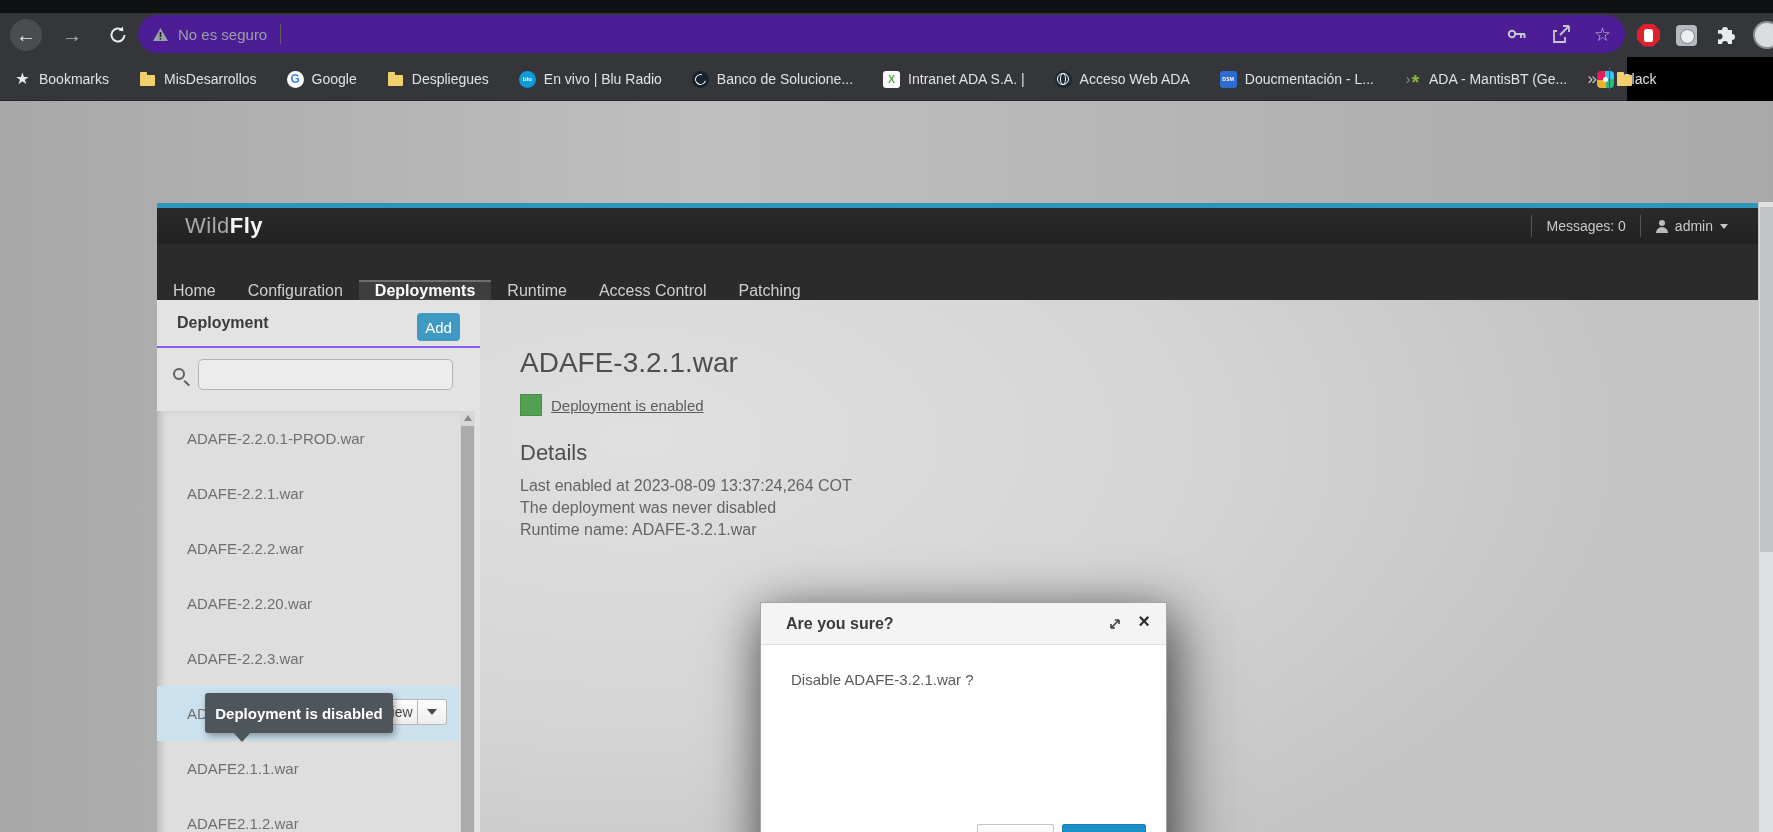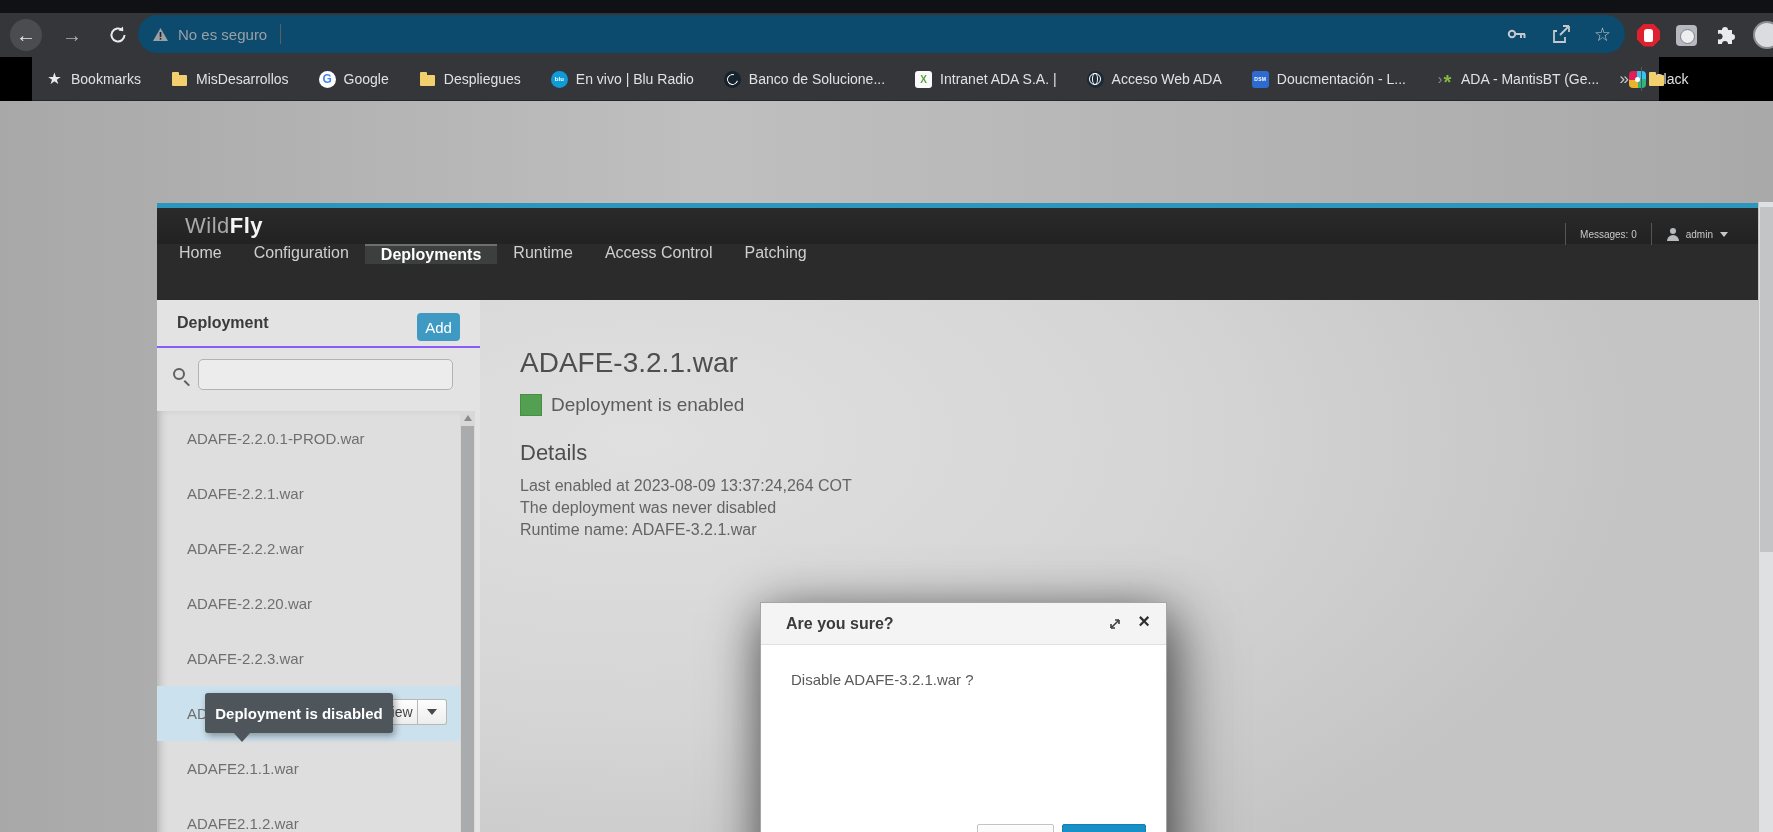--- a/index.html
+++ b/index.html
@@ -9,38 +9,38 @@
 
   
   .tabstrip { position:absolute; left:0; top:0; width:1773px; height:13px; background:#101114; }
   .toolbar { position:absolute; left:0; top:13px; width:1773px; height:44px; background:#35363a; }
   .navbtns { position:absolute; left:10px; top:0; height:44px; display:flex; align-items:center; gap:14px; }
   .circle-btn { width:32px; height:32px; border-radius:50%; display:flex; align-items:center; justify-content:center;
                 font-size:20px; color:#e8eaed; }
   .circle-btn.back { background:#4a4c50; }
   .circle-btn.fwd { color:#aeb1b6; }
   .reload-ic svg { display:block; }
-  .omnibox { position:absolute; left:138px; top:2px; width:1487px; height:38px; background:#0c4a6e; border-radius:19px;
+  .omnibox { position:absolute; left:138px; top:2px; width:1487px; height:38px; background:#4c1d95; border-radius:19px;
              display:flex; align-items:center; padding:0 14px; color:#9aa0a6; font-size:15px; }
   .warn-ic { margin-right:9px; display:flex; }
   .omni-div { width:1px; height:20px; background:#5c6064; margin:0 13px; }
   .url-host { color:#e8eaed; font-weight:700; }
   .url-rest { color:#9aa0a6; }
   .omni-right { margin-left:auto; display:flex; align-items:center; gap:22px; }
   .star-glyph { font-size:19px; color:#c4c7cc; line-height:1; }
   .exticons { position:absolute; right:0; top:0; height:44px; display:flex; align-items:center; gap:16px; padding-right:4px; }
   .adblock { width:23px; height:23px; background:#df202e;
              clip-path:polygon(30% 0,70% 0,100% 30%,100% 70%,70% 100%,30% 100%,0 70%,0 30%); position:relative; }
   .adblock::after { content:""; position:absolute; left:7px; top:5px; width:9px; height:13px; background:#fff; border-radius:3px 3px 2px 2px; }
   .grayext { width:21px; height:21px; background:#b6bac0; border-radius:4px; position:relative; }
   .grayext::after { content:""; position:absolute; left:4px; top:4px; width:13px; height:13px; border-radius:50%;
                     background:#eceeef; border:1px solid #7c8086; }
   .avatar { width:28px; height:28px; border-radius:50%; background:#dadce0; border:2px solid #8a8d91; margin-right:-12px; }
   .bookmarksbar { position:absolute; left:0; top:57px; width:1627px; height:44px; background:#35363a;
-                  border-bottom:1px solid #26272a;margin-left:32px; }
+                  border-bottom:1px solid #26272a; }
   .bm-list { position:absolute; left:14px; top:0; height:44px; display:flex; align-items:center; gap:30px; white-space:nowrap; }
   .bm { display:flex; align-items:center; gap:8px; color:#dfe1e5; font-size:14px; }
   .bm-right { position:absolute; right:0; top:0; height:44px; display:flex; align-items:center; }
   .bm-chevron { color:#c7cacd; font-size:17px; margin-right:12px; }
   .bm-sep { width:1px; height:24px; background:#53565a; margin-right:6px; }
   .bm-folder-clip { width:20px; height:15px; position:relative; margin-right:-6px; }
 
   
   .fav { width:17px; height:17px; position:relative; display:inline-flex; align-items:center; justify-content:center; flex:none; }
   .fav-star::after { content:"\2605"; color:#e8eaed; font-size:16px; line-height:1; }
@@ -71,28 +71,28 @@
   .page-scrollbar { position:absolute; right:0; top:101px; width:15px; height:731px; background:#dfe0e2; border-left:1px solid #c2c3c5; }
   .page-scroll-thumb { position:absolute; left:1px; top:5px; width:13px; height:345px; background:#c3c4c6; }
 
   
   .console { position:absolute; left:157px; top:102px; width:1601px; height:730px; }
   .blue-line { height:5px; background:#2d96bc; }
   .wf-header { height:36px; background:linear-gradient(#2a2a2a,#222); display:flex; align-items:center; position:relative; }
   .wf-logo { margin-left:28px; font-size:22px; letter-spacing:.5px; }
   .wf-logo .w1 { color:#a9a9a9; }
   .wf-logo .w2 { color:#f5f5f5; font-weight:700; }
-  .wf-header-right { position:absolute; right:30px; top:8px; height:36px; display:flex; align-items:center; font-size:10px; color:#c9c9c9; }
+  .wf-header-right { position:absolute; right:30px; top:0; height:36px; display:flex; align-items:center; font-size:14px; color:#c9c9c9; }
   .hdr-sep { width:1px; height:22px; background:#555; margin:0 14px; }
   .person-ic { position:relative; width:14px; height:13px; margin-right:6px; }
   .person-ic::before { content:""; position:absolute; left:4px; top:0; width:6px; height:6px; border-radius:50%; background:#b9bcbe; }
   .person-ic::after { content:""; position:absolute; left:1px; top:7px; width:12px; height:6px; border-radius:6px 6px 0 0; background:#b9bcbe; }
   .caret-down { width:0; height:0; border-left:4px solid transparent; border-right:4px solid transparent;
                 border-top:5px solid #c8c8c8; margin-left:7px; }
-  .wf-nav { height:56px; background:#2b2b2b; display:flex; align-items:flex-start; padding-left:6px; }
+  .wf-nav { height:56px; background:#2b2b2b; display:flex; align-items:flex-end; padding-left:0; }
   .wf-tab { display:flex; align-items:center; padding:0 16px; font-size:16px; color:#cfcfcf; cursor:default; }
   .wf-tab.is-active { background:#3d3e3e; color:#fff; font-weight:700; border-top:2px solid #6f6f6f; }
 
   .wf-body { position:relative; height:633px; background:radial-gradient(ellipse 1000px 520px at 30% 22%, #e0e0e0, #d5d5d5 55%, #c4c4c4 100%); }
 
   
   .sidebar { position:absolute; left:0; top:0; width:323px; height:633px; background:#e3e3e3; }
   .sb-header { position:relative; height:48px; border-bottom:2px solid #8b5cf6; display:flex; align-items:center; }
   .sb-title { margin-left:20px; font-size:16px; font-weight:700; color:#3a3a3a; }
   .add-btn { position:absolute; right:20px; top:13px; width:43px; height:28px; background:#3e9ac3; color:#fff;
@@ -123,21 +123,21 @@
                 color:#fff; font-size:15px; font-weight:700; display:flex; align-items:center; justify-content:center;
                 z-index:30; box-shadow:2px 3px 7px rgba(0,0,0,.35); }
   .sb-tooltip::after { content:""; position:absolute; left:28px; bottom:-9px; width:0; height:0;
                        border-left:9px solid transparent; border-right:9px solid transparent; border-top:10px solid #4e555b; }
 
   
   .main { position:absolute; left:323px; top:0; right:0; height:633px; padding:48px 0 0 40px; }
   .main-title { font-size:28px; font-weight:400; color:#4e4e4e; line-height:30px; }
   .status-row { margin-top:16px; display:flex; align-items:center; }
   .status-square { width:22px; height:22px; background:#53a053; border:1px solid #478f47; margin-right:9px; }
-  .status-label { font-size:19px; color:#5c5c5c; }
+  .status-label { font-size:15px; color:#5c5c5c;text-decoration:underline; }
   .details-h { margin-top:24px; font-size:22px; font-weight:400; color:#4e4e4e; }
   .detail-lines { margin-top:9px; font-size:16px; color:#646464; line-height:22px; }
 
   
   .modal { position:absolute; left:603px; top:302px; width:407px; height:294px; background:#fff;
            border:1px solid #a5a5a5; box-shadow:0 10px 45px rgba(0,0,0,.5), 14px 20px 60px rgba(0,0,0,.35); z-index:50; }
   .modal-header { height:42px; background:#f4f4f4; border-bottom:1px solid #e0e0e0; position:relative; display:flex; align-items:center; }
   .modal-title { margin-left:25px; font-size:16px; font-weight:700; color:#3b3b3b; }
   .modal-expand { position:absolute; right:44px; top:14px; display:flex; }
   .modal-close { position:absolute; right:16px; top:8px; font-size:20px; font-weight:700; color:#2f2f2f; line-height:1; }

